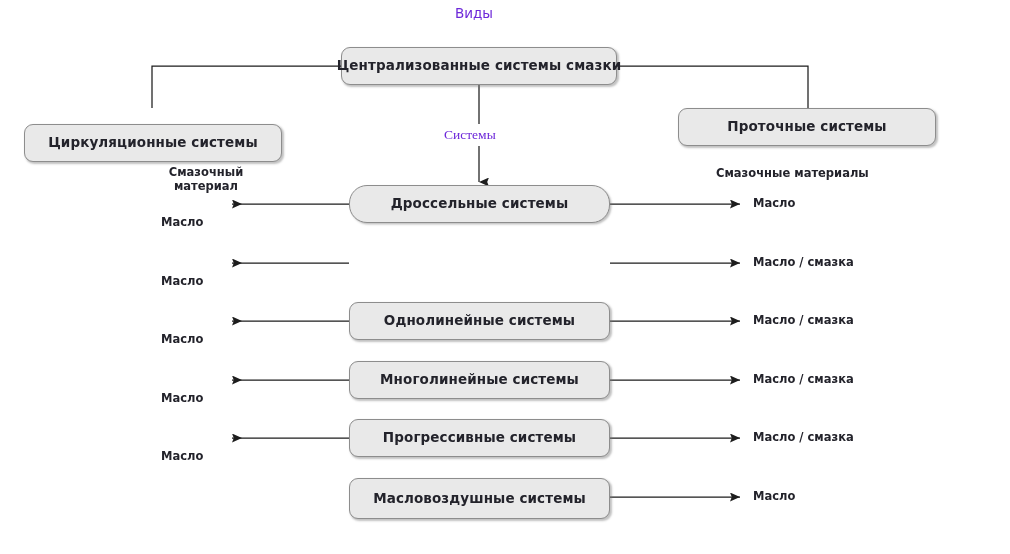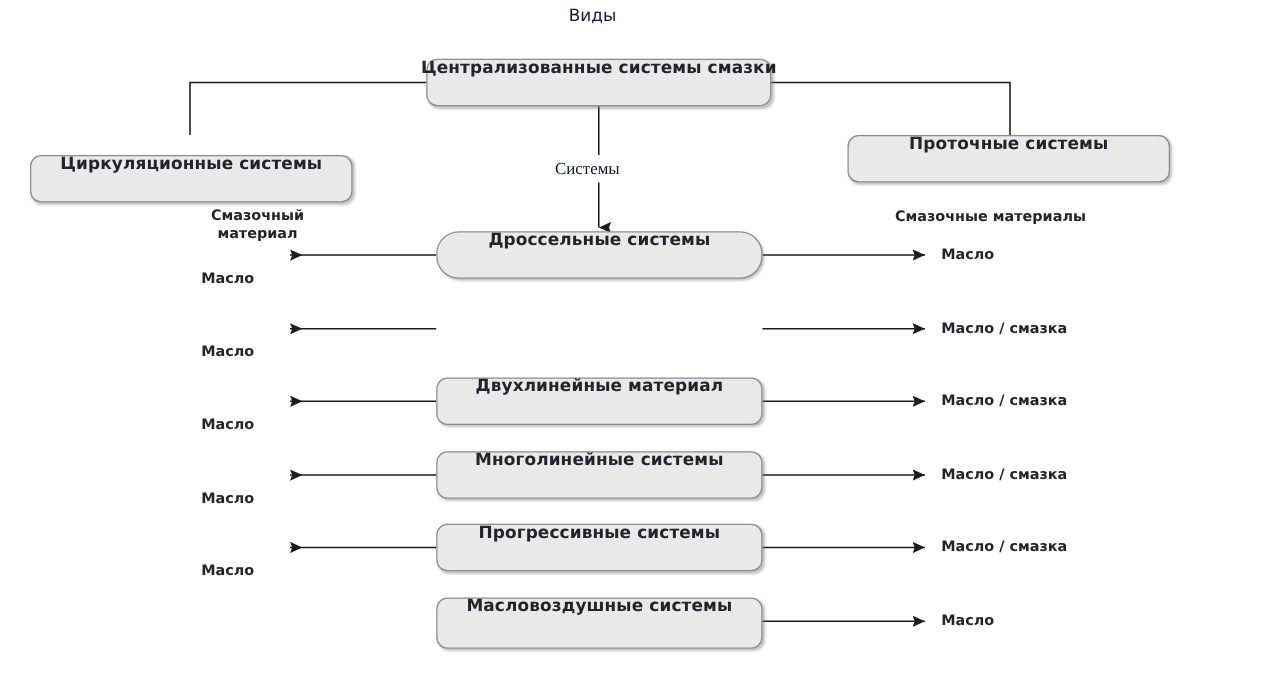--- a/index.html
+++ b/index.html
@@ -30,20 +30,21 @@
 
   
   .node {
     position: absolute;
     box-sizing: border-box;
     background: #e9e9e9;
     border: 1px solid #8d8d8d;
     border-radius: 9px;
     box-shadow: 1.5px 1.5px 2px rgba(120,120,120,0.45);
     display: flex;
+    align-items: center;
     justify-content: center;
     z-index: 3;
   }
   .node .node-label {
     font-size: 13.5px;
     font-weight: bold;
     color: #23232b;
     letter-spacing: 0.1px;
     white-space: nowrap;
     line-height: 1;
@@ -53,21 +54,21 @@
   
   .caption {
     position: absolute;
     white-space: nowrap;
     z-index: 4;
     line-height: 1.18;
   }
   .caption.plain {
     font-size: 13.5px;
     font-weight: normal;
-    color: #0f172a;
+    color: #6d28d9;
   }
   .caption.side-head {
     font-size: 11.5px;
     font-weight: bold;
     color: #23232b;
   }
   .caption.side-head.centered { text-align: center; }
   .caption.mat {
     font-size: 11.5px;
     font-weight: bold;
@@ -149,21 +150,21 @@
   <div class="node" style="left:349px; top:185px; width:261px; height:38px;border-radius:18px;">
     <span class="node-label">Дроссельные системы</span>
   </div>
   <div class="caption mat" style="left:161px; top:216px;">Масло</div>
   <div class="caption mat" style="left:753px; top:197px;">Масло</div>
 
   <div class="caption mat" style="left:161px; top:275px;">Масло</div>
   <div class="caption mat" style="left:753px; top:256px;">Масло / смазка</div>
 
   <div class="node" style="left:349px; top:302px; width:261px; height:38px;">
-    <span class="node-label">Двухлинейные материал</span>
+    <span class="node-label">Однолинейные системы</span>
   </div>
   <div class="caption mat" style="left:161px; top:333px;">Масло</div>
   <div class="caption mat" style="left:753px; top:314px;">Масло / смазка</div>
 
   <div class="node" style="left:349px; top:361px; width:261px; height:38px;">
     <span class="node-label">Многолинейные системы</span>
   </div>
   <div class="caption mat" style="left:161px; top:392px;">Масло</div>
   <div class="caption mat" style="left:753px; top:373px;">Масло / смазка</div>
 

